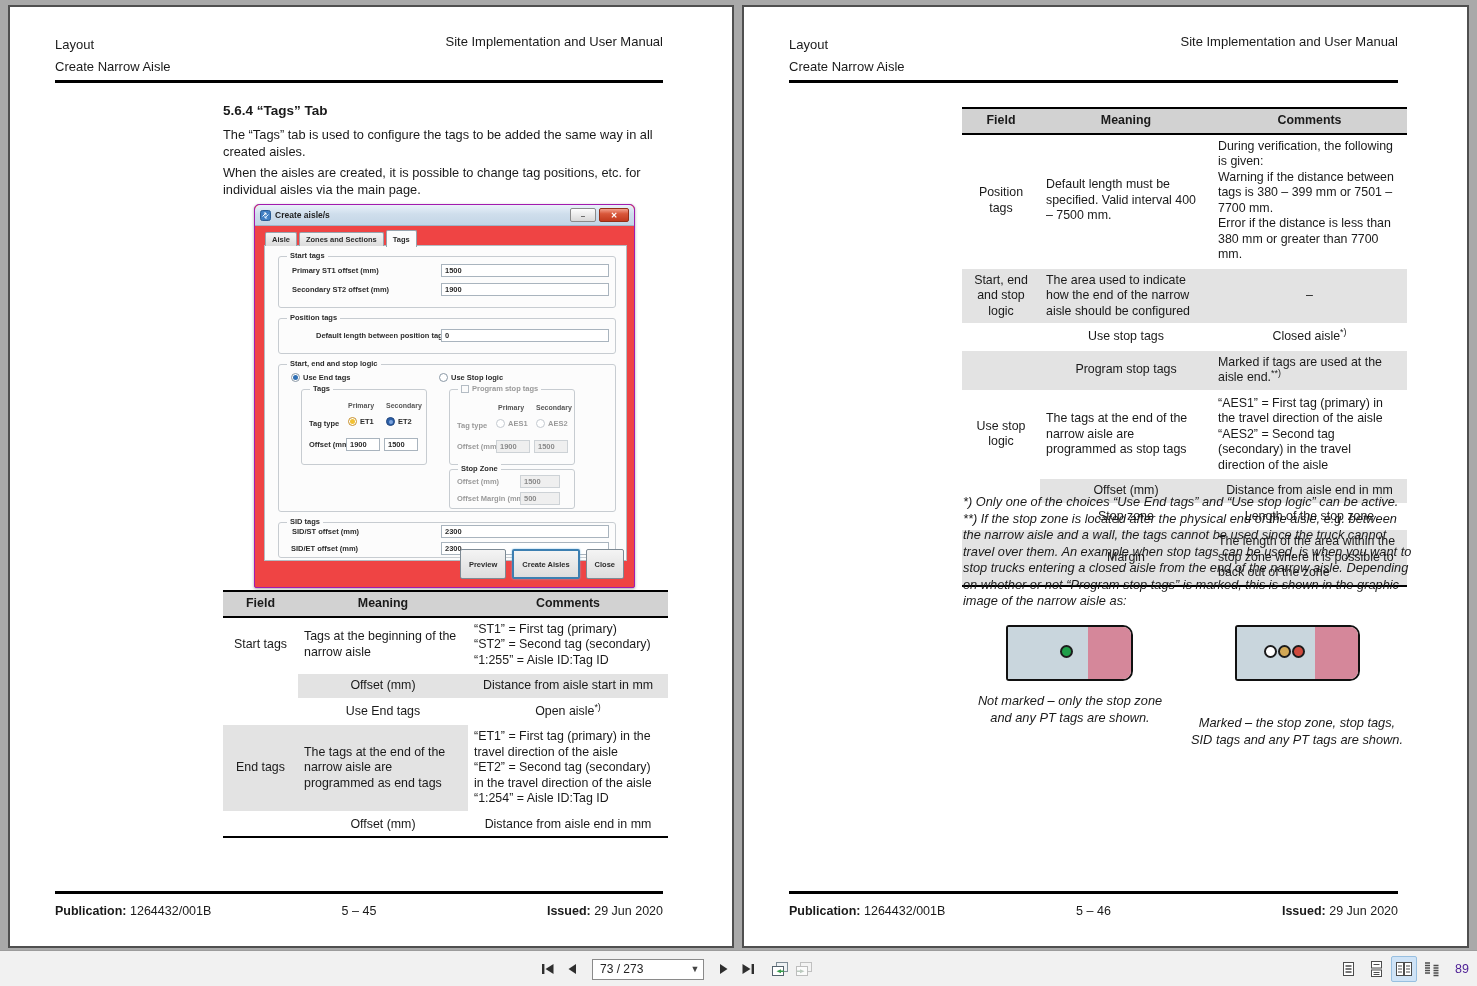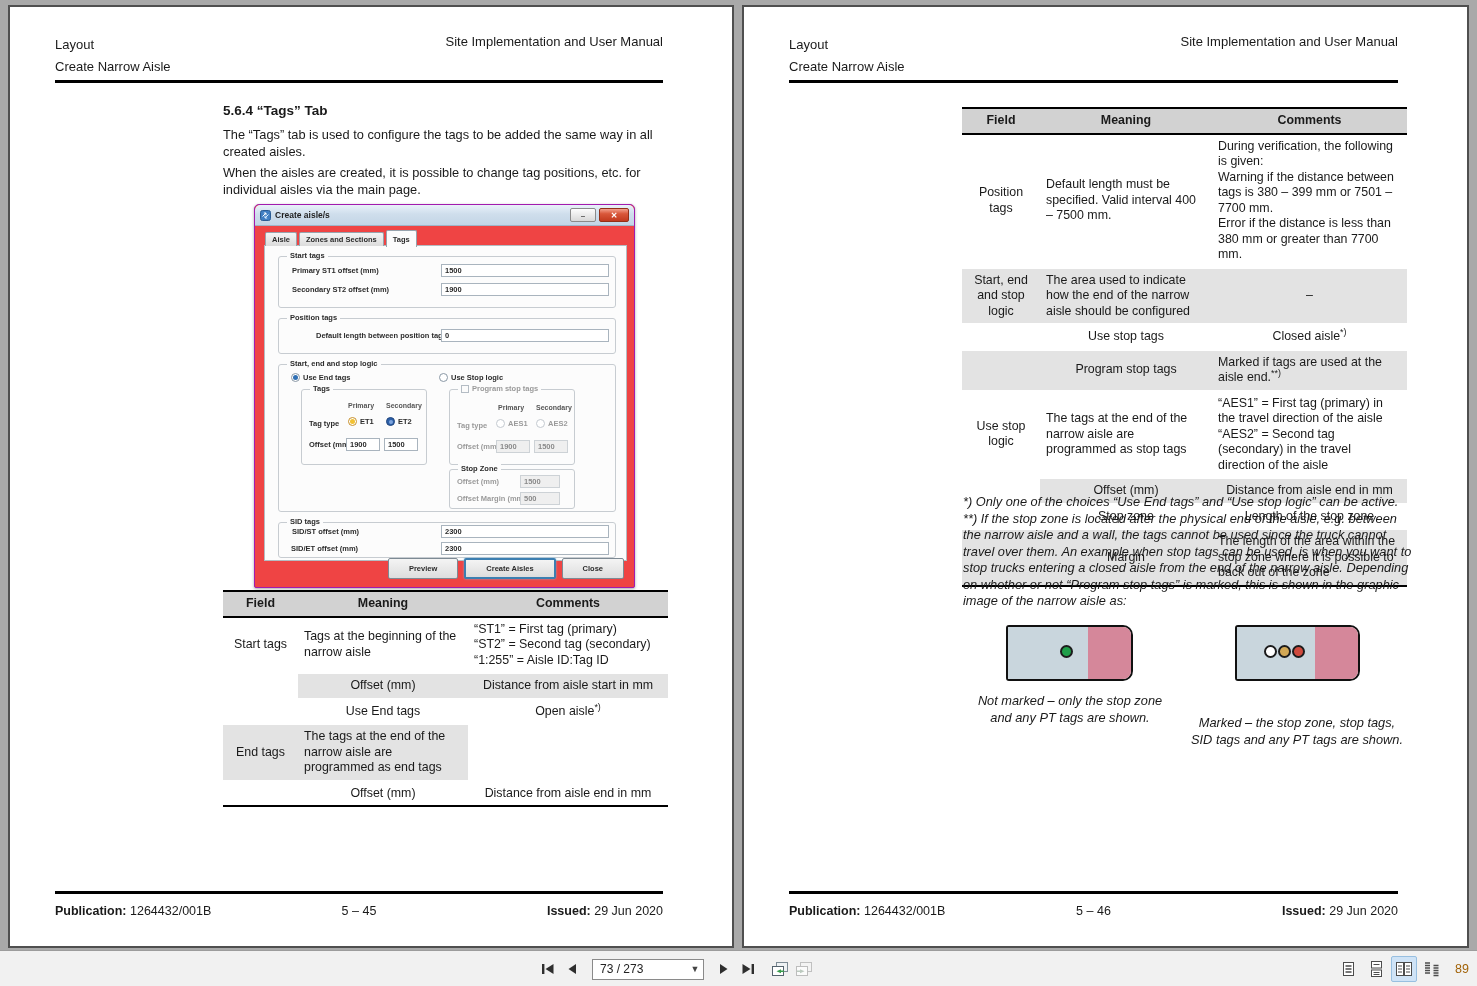--- a/index.html
+++ b/index.html
@@ -79,37 +79,37 @@
   .rdot .in { width:5px; height:5px; border-radius:50%; }
   .rdot.sel .in { background:#2f6fb3; }
   .rdot.amber { border-color:#c8902a; } .rdot.amber .in { background:#f3c232; width:5px; height:5px; }
   .rdot.blue  { border-color:#23477e; background:#2b5fa8; } .rdot.blue .in { background:#7ea4dd; width:4px; height:4px; }
   .rdot.dis { border-color:#c4cad0; }
   .chk { width:8px; height:8px; border:1px solid #b4bcc4; background:#fbfbfb; margin-right:3px; }
   .dim { color:#9a9a9a; }
   .colhead { position:absolute; font-size:7px; color:#555; white-space:nowrap; }
 
   .dlg-buttons { position:absolute; right:10px; bottom:8px; display:flex; }
-  .wbtn { height:21px; padding:0 20px; margin-left:6px; display:flex; align-items:center; justify-content:center;
+  .wbtn { height:30px; padding:0 8px; margin-left:6px; display:flex; align-items:center; justify-content:center;
     font-size:7.5px; background:linear-gradient(#f4f4f4,#dddddd); border:1px solid #7d8a94; border-radius:2px; }
   .wbtn.focus { border:2px solid #3c7fb1; box-shadow:0 0 2px #7ab8e0; }
 
   
   #toolbar { position:absolute; left:0; right:0; top:950px; height:36px; background:#f1f1f1; border-top:1px solid #9c9c9c; }
   .tb-center { position:absolute; left:536px; top:0; height:36px; display:flex; align-items:center; }
   .tb-right { position:absolute; right:8px; top:0; height:36px; display:flex; align-items:center; }
   .tbtn { width:24px; height:26px; display:flex; align-items:center; justify-content:center; border-radius:3px; }
   .tbtn svg { display:block; }
   #page-combo { width:112px; height:21px; background:#fff; border:1px solid #8a8a8a; margin:0 8px;
     display:flex; align-items:center; font-size:12px; color:#222; }
   #page-combo .val { flex:1; padding-left:7px; }
   #page-combo .caret { width:16px; text-align:center; color:#444; font-size:9px; }
   .layout-btn { width:26px; height:26px; display:flex; align-items:center; justify-content:center; border-radius:2px; margin-left:2px; }
   .layout-btn.selected { background:#cfe3f6; border:1px solid #98bfe0; }
-  #zoom-val { font-size:12.5px; color:#a16207; margin-left:10px; }
+  #zoom-val { font-size:12.5px; color:#4c1d95; margin-left:10px; }
 </style>
 </head>
 <body>
 
 <div class="page" id="left-page">
   <div class="hdr-left">
     <div>Layout</div>
     <div>Create Narrow Aisle</div>
   </div>
   <div class="hdr-right">Site Implementation and User Manual</div>
@@ -276,20 +276,25 @@
           <span class="txt">Open aisle<sup>*)</sup></span>
         </div>
       </div>
       <div class="doc-tr">
         <div class="doc-td center shaded" style="width: 75px;">
           <span class="txt">End tags</span>
         </div>
         <div class="doc-td left shaded" style="width: 170px;">
           <span class="txt">The tags at the end of the narrow aisle are programmed as end tags</span>
         </div>
+        <div class="doc-td left" style="flex: 1 1 0%;">
+          <span class="txt">“ET1” = First tag (primary) in the travel direction of the aisle
+“ET2” = Second tag (secondary) in the travel direction of the aisle
+“1:254” = Aisle ID:Tag ID</span>
+        </div>
       </div>
       <div class="doc-tr last">
         <div class="doc-td center" style="width: 75px;">
           <span class="txt"></span>
         </div>
         <div class="doc-td center" style="width: 170px;">
           <span class="txt">Offset (mm)</span>
         </div>
         <div class="doc-td center" style="flex: 1 1 0%;">
           <span class="txt">Distance from aisle end in mm</span>

